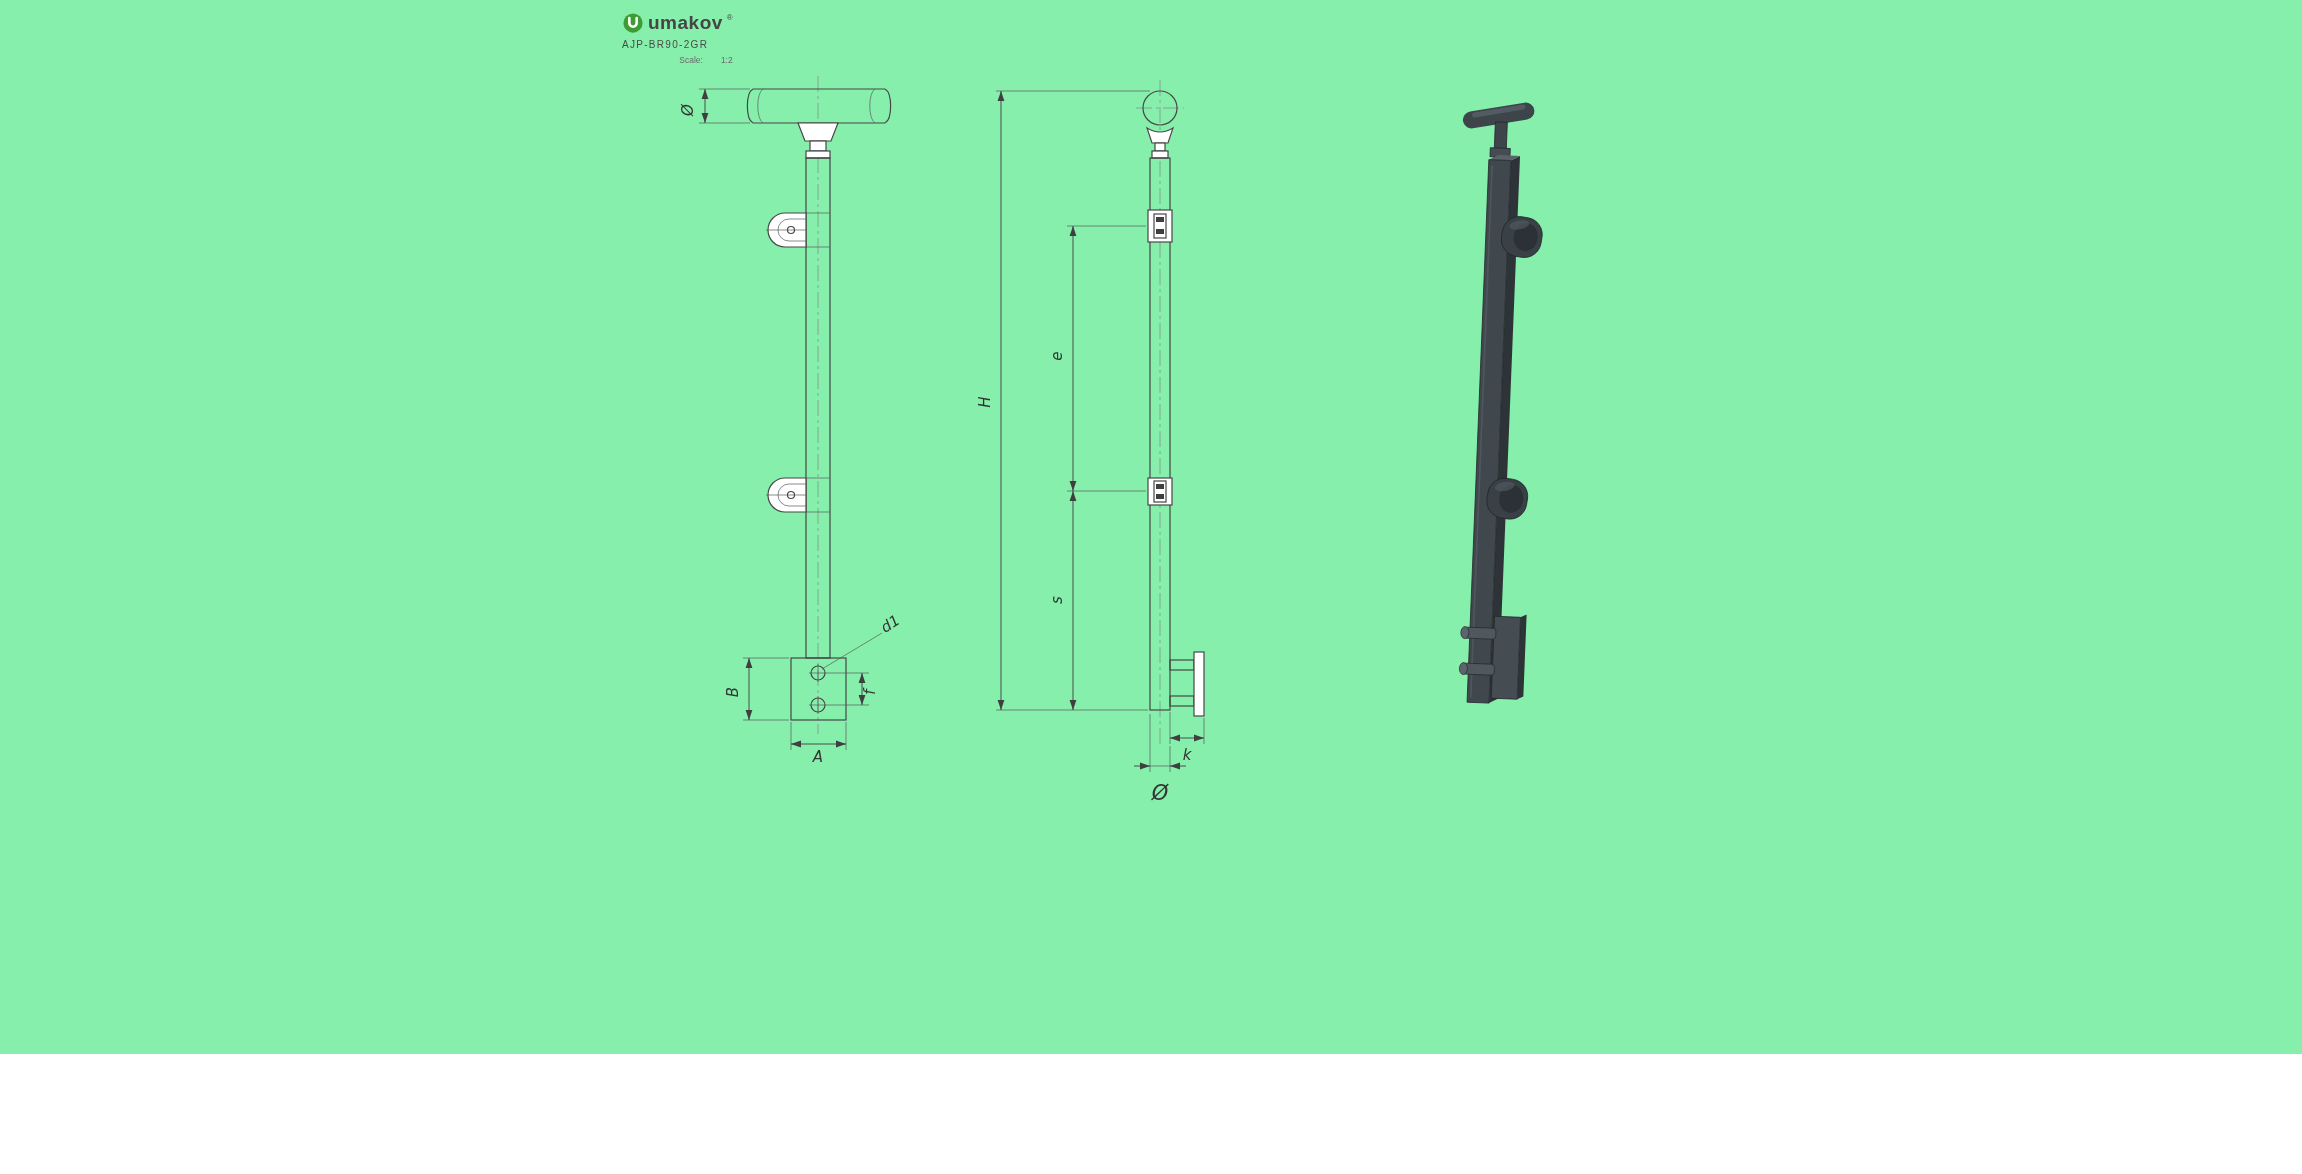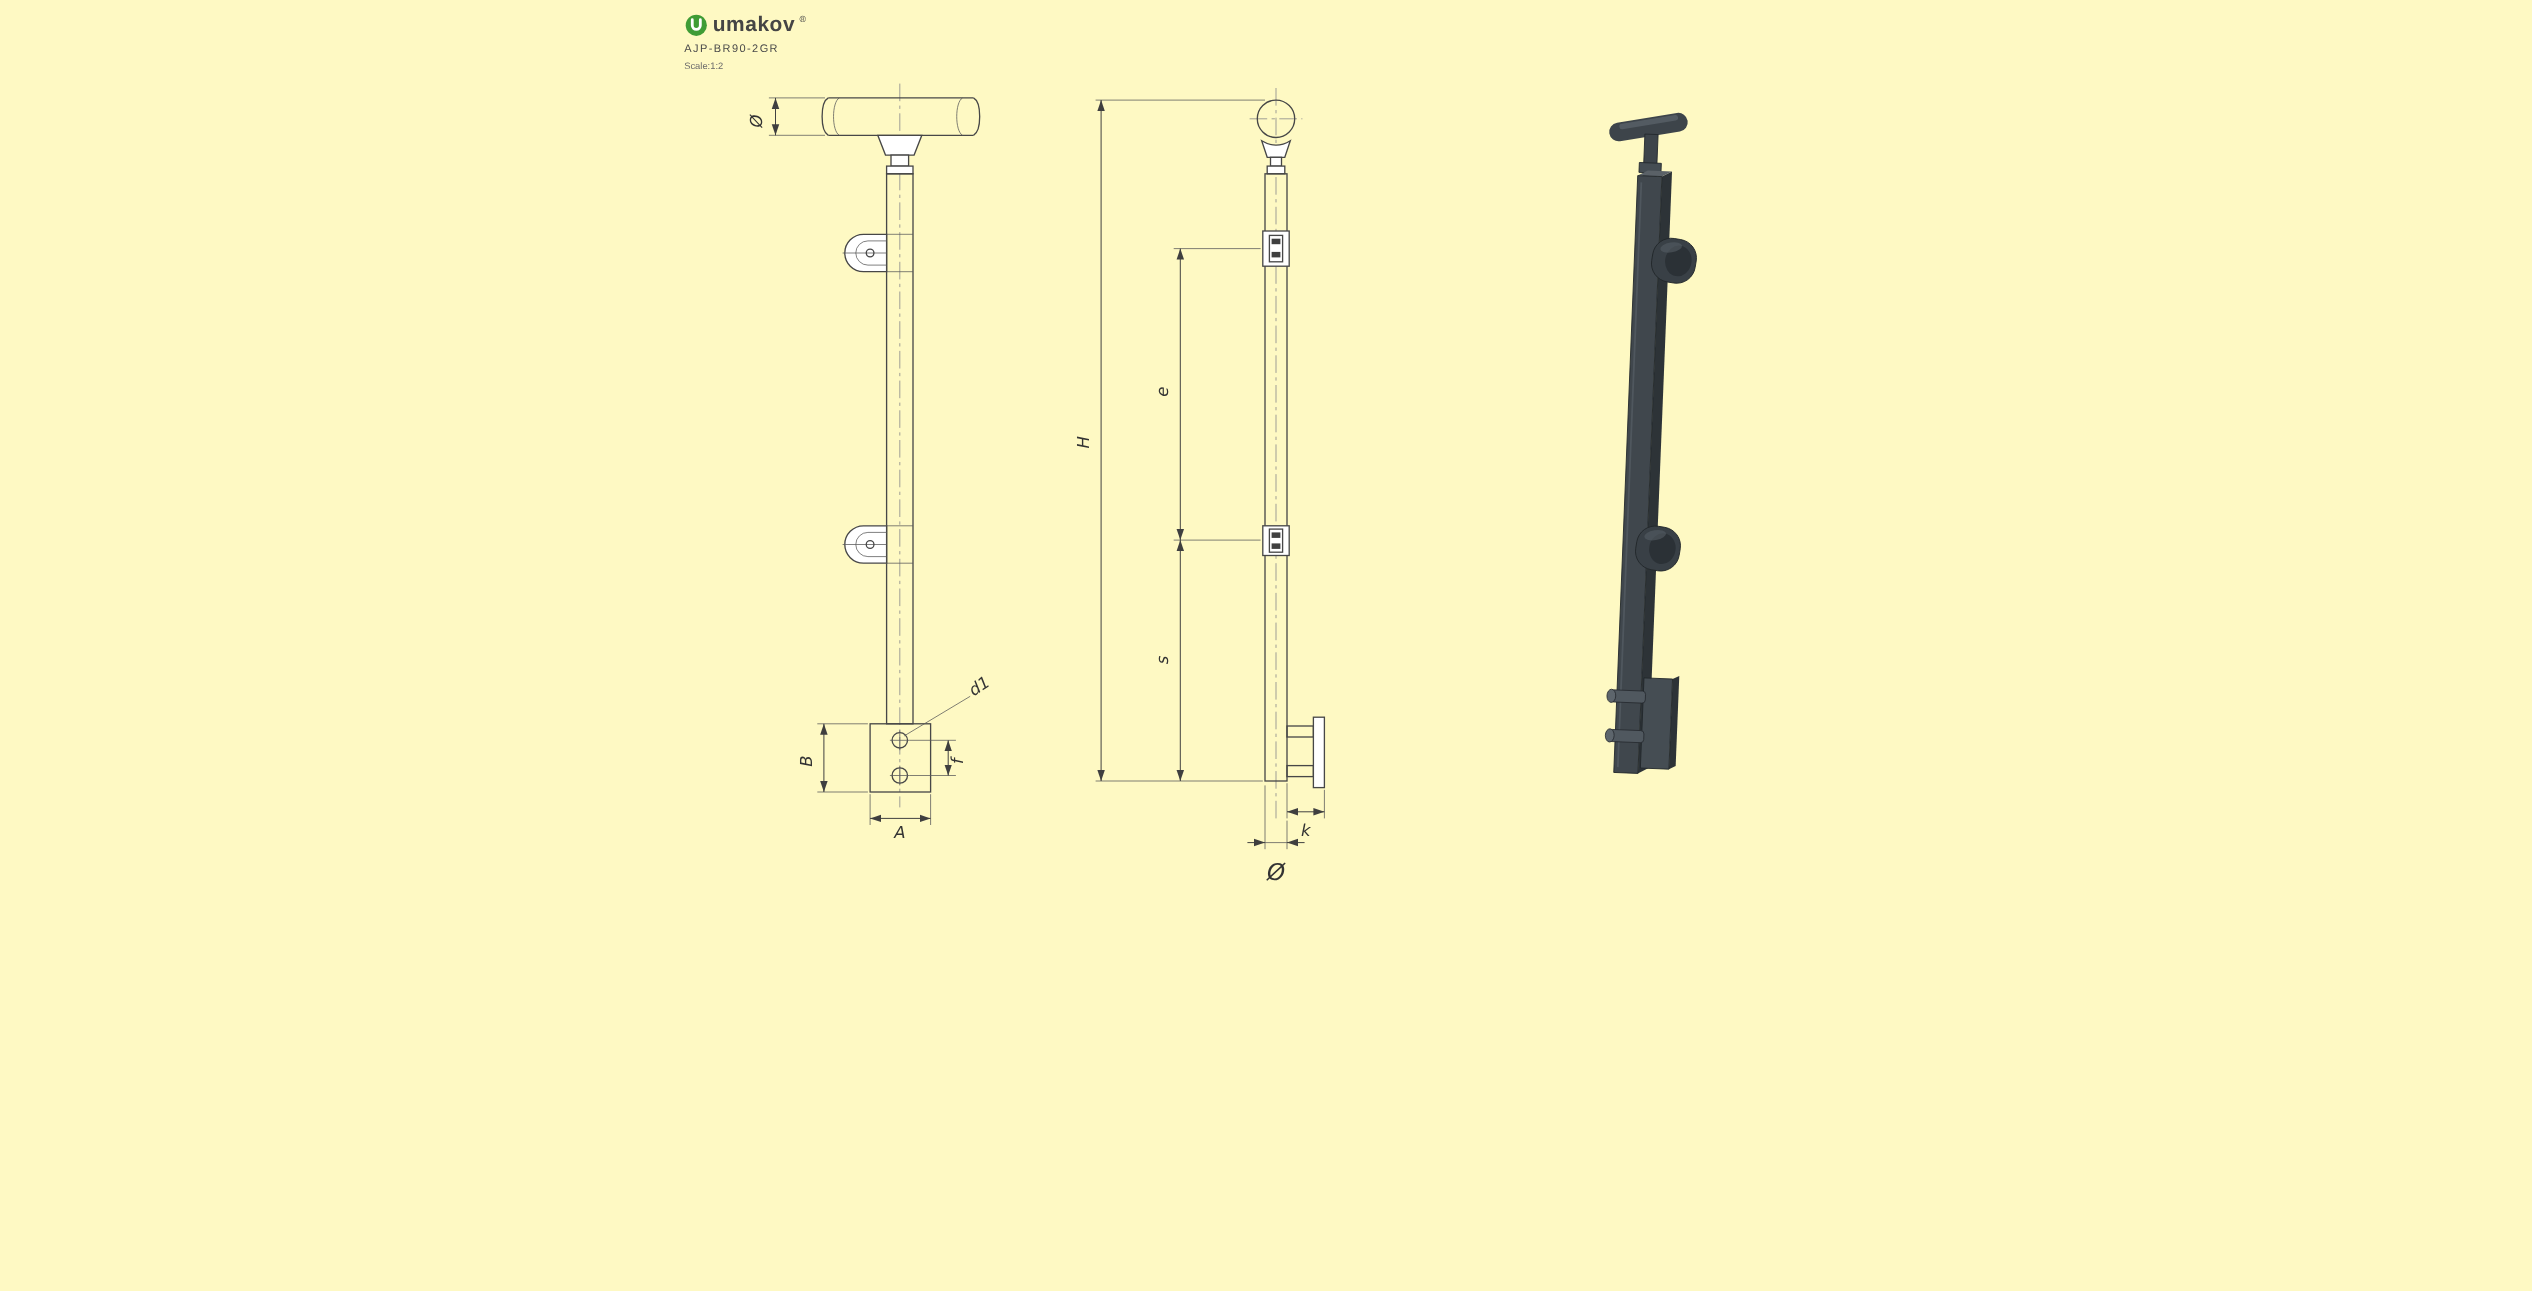--- a/index.html
+++ b/index.html
@@ -1,25 +1,25 @@
 <!DOCTYPE html>
 <html><head>
 <meta charset="utf-8">
 <style>
   html,body{margin:0;padding:0;background:#fff;}
-  #canvas{position:relative;width:2302px;height:1174px;background:#fef9c3;overflow:hidden;
+  #canvas{position:relative;width:2302px;height:1054px;background:#86efac;overflow:hidden;
           font-family:"Liberation Sans",sans-serif;text-decoration:underline;}
   
   .header{position:absolute;left:622px;top:12px;}
   .brand-row{display:flex;align-items:flex-start;gap:4px;}
   .logo-svg{width:22px;height:22px;}
   .brand{font-weight:bold;font-size:19px;color:#454545;letter-spacing:.5px;line-height:22px;}
   .reg{font-size:8px;color:#454545;margin-top:1px;}
   .product-code{margin-top:5px;font-size:10px;color:#4a4a4a;letter-spacing:1.3px;}
-  .scale-row{margin-top:5px;font-size:8.5px;color:#6a6a6a;display:flex;}
+  .scale-row{margin-top:5px;font-size:8.5px;color:#6a6a6a;display:flex;gap:18px;justify-content:flex-end;}
   
   #drawing{position:absolute;left:0;top:0;width:2302px;height:1174px;}
   .ln{stroke:#474747;stroke-width:1.2;fill:none;}
   .lnw{stroke:#474747;stroke-width:1.2;fill:#ffffff;}
   .thin{stroke:#5a5a5a;stroke-width:0.7;fill:none;}
   .cl{stroke:#8b8b8b;stroke-width:0.75;fill:none;stroke-dasharray:16 4 3 4;}
   .dim{stroke:#3f3f3f;stroke-width:0.9;fill:none;}
   .dl{font:italic 15px "DejaVu Sans",sans-serif;fill:#333;text-anchor:middle;}
   .dlBig{font:italic 21px "DejaVu Sans",sans-serif;fill:#333;text-anchor:middle;}
 </style>

